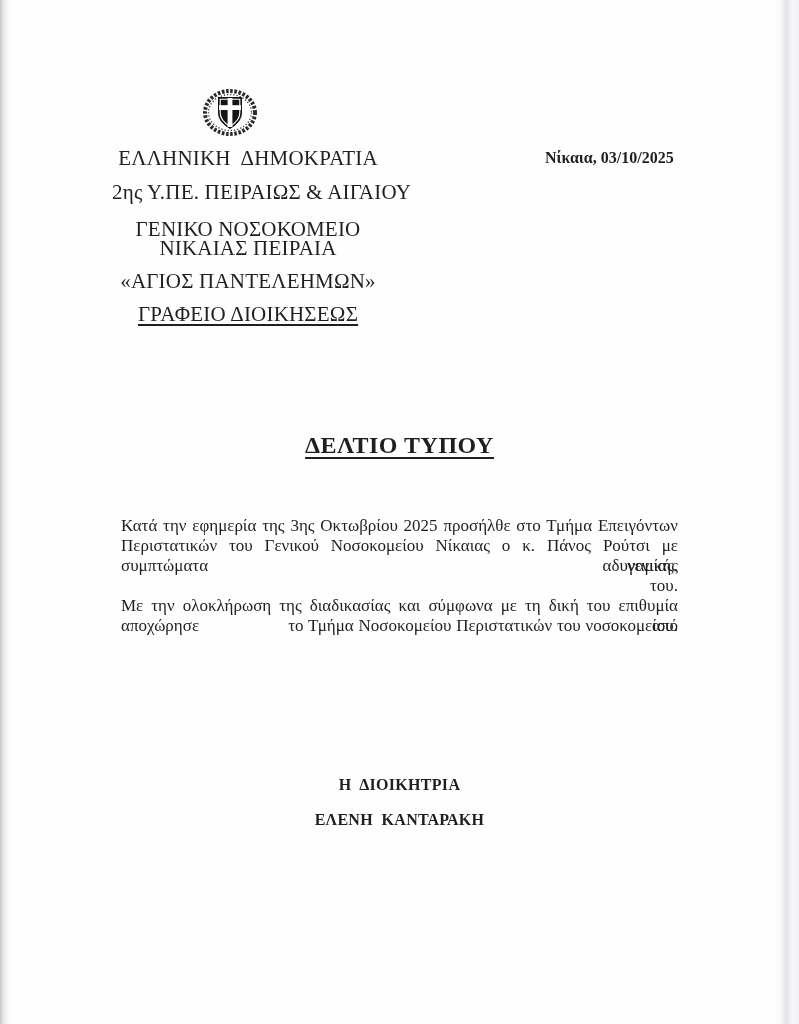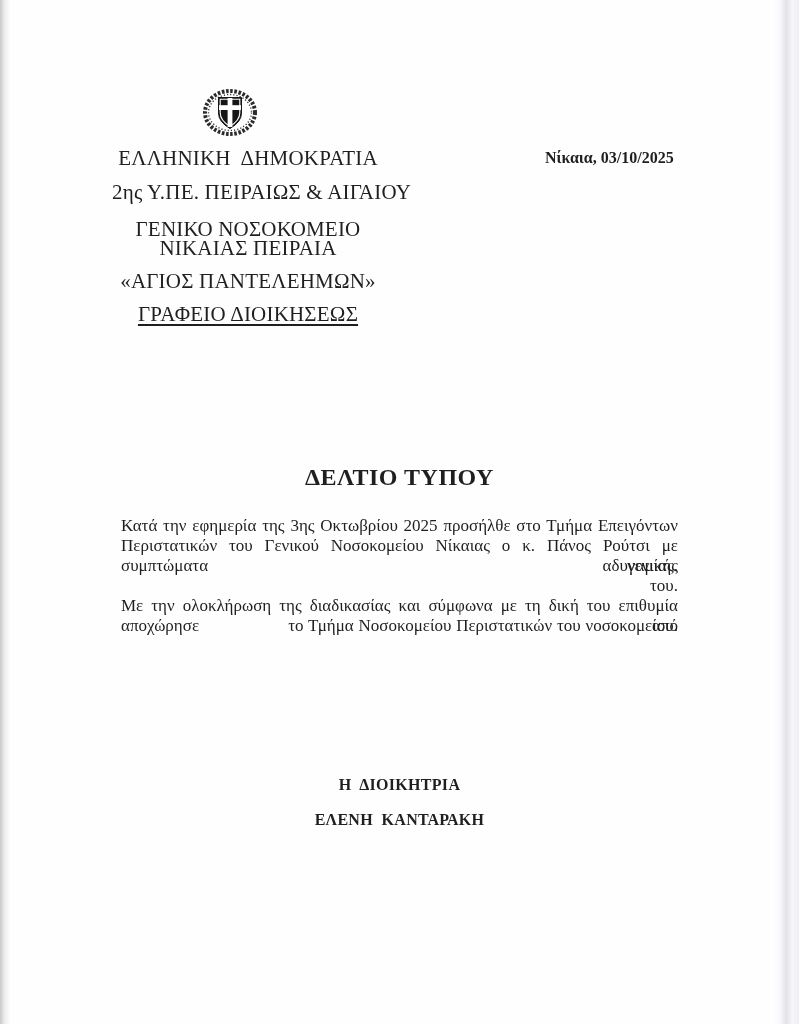--- a/index.html
+++ b/index.html
@@ -42,21 +42,21 @@
 
   .date-line {
     position: absolute; left: 545px; top: 147px;
     font-weight: bold; font-size: 16px; line-height: 22px; white-space: pre;
   }
 
   .doc-title {
     position: absolute; left: 0; top: 431px; width: 100%;
     text-align: center; font-weight: bold; font-size: 24px; line-height: 28px;
     letter-spacing: 0.5px;
-    text-decoration-thickness: 2px; text-underline-offset: 4px; margin-top: 32px;
+    text-decoration: underline; text-decoration-thickness: 2px; text-underline-offset: 4px;
   }
 
   .body-block { position: absolute; left: 121px; top: 516px; width: 557px; }
   .body-line {
     font-size: 17px; line-height: 20px; height: 20px;
     text-align: right; word-spacing: 0.5px;
   }
   .body-line.justified { text-align: justify; text-align-last: justify; }
 
   .sig-line {

